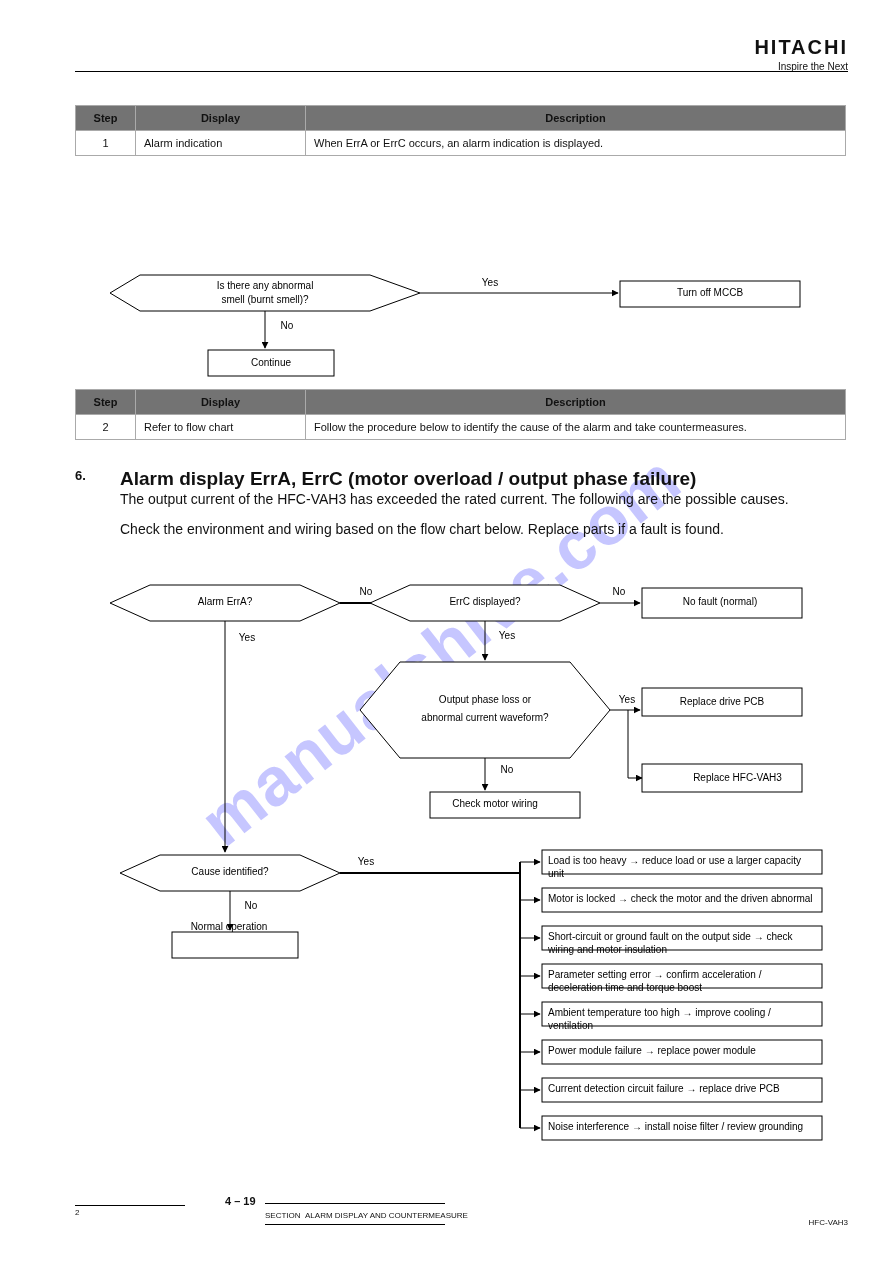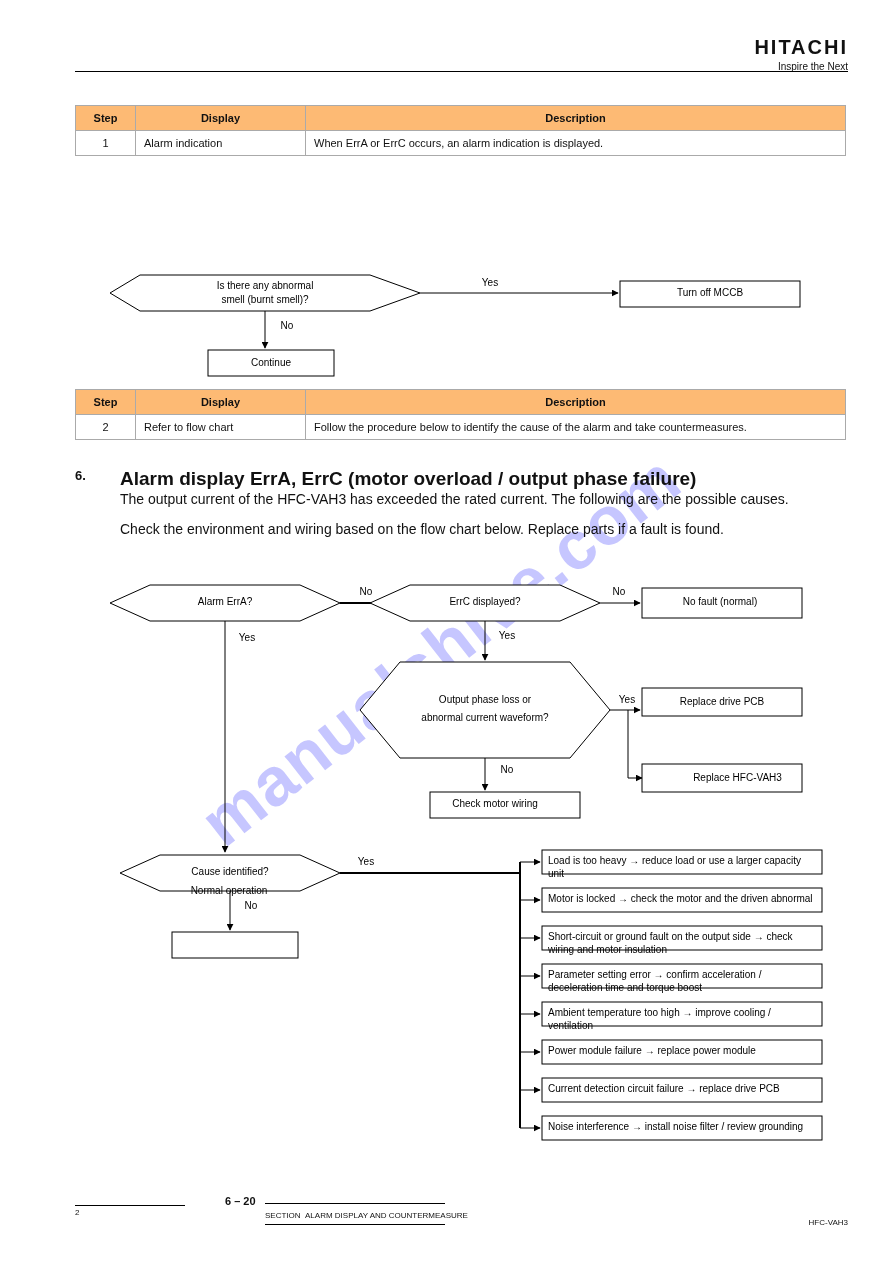--- a/index.html
+++ b/index.html
@@ -8,21 +8,21 @@
 
   .brand-logo { position: absolute; right: 45px; top: 36px; text-align: right; }
   .brand-logo .wordmark { font-weight: 900; letter-spacing: 2px; font-size: 20px; color: #111; }
   .brand-logo .tagline { font-size: 10px; color: #111; margin-top: 2px; }
 
   .top-rule { position: absolute; left: 75px; right: 45px; top: 71px; height: 0; border-top: 1px solid #000; }
 
   
   .tbl { position: absolute; left: 75px; border-collapse: collapse; table-layout: fixed; }
   .tbl td, .tbl th { border: 1px solid #aaa; font-size: 11px; padding: 6px 8px; vertical-align: middle; }
-  .tbl thead th { background: #fdba74; font-weight: 700; text-align: center; margin-left: 40px; }
+  .tbl thead th { background: #737373; font-weight: 700; text-align: center; margin-left: 40px; }
   .tbl tbody td.step { text-align: center; }
   .tbl tbody td.desc { }
   .tbl1 { top: 105px; width: 770px; }
   .tbl2 { top: 389px; width: 770px; }
   .tbl1 col.c1 { width: 60px; } .tbl1 col.c2 { width: 170px; } .tbl1 col.c3 { width: 540px; }
   .tbl2 col.c1 { width: 60px; } .tbl2 col.c2 { width: 170px; } .tbl2 col.c3 { width: 540px; }
 
   
   .svgbox { position: absolute; left: 0; top: 0; width: 893px; height: 1263px; pointer-events: none; }
 
@@ -200,35 +200,35 @@
 <div class="lbl" style="left:390px; top:712px; width:190px">abnormal current waveform?</div>
 <div class="lbl" style="left:612px; top:694px; width:30px">Yes</div>
 <div class="lbl" style="left:492px; top:764px; width:30px">No</div>
 <div class="lbl" style="left:642px; top:696px; width:160px">Replace drive PCB</div>
 <div class="lbl" style="left:642px; top:772px; width:191px">Replace HFC-VAH3</div>
 <div class="lbl" style="left:430px; top:798px; width:130px">Check motor wiring</div>
 
 <div class="lbl" style="left:160px; top:866px; width:140px">Cause identified?</div>
 <div class="lbl" style="left:346px; top:856px; width:40px">Yes</div>
 <div class="lbl" style="left:236px; top:900px; width:30px">No</div>
-<div class="lbl" style="left:172px; top:885px; width:114px">Normal operation</div>
+<div class="lbl" style="left:172px; top:921px; width:114px">Normal operation</div>
 
 <div class="lbl left" style="left:548px; top:855px; width:270px">Load is too heavy → reduce load or use a larger capacity unit</div>
 <div class="lbl left" style="left:548px; top:893px; width:270px">Motor is locked → check the motor and the driven abnormal</div>
 <div class="lbl left" style="left:548px; top:969px; width:270px">Parameter setting error → confirm acceleration / deceleration time and torque boost</div>
 <div class="lbl left" style="left:548px; top:931px; width:270px">Short-circuit or ground fault on the output side → check wiring and motor insulation</div>
 <div class="lbl left" style="left:548px; top:1007px; width:270px">Ambient temperature too high → improve cooling / ventilation</div>
 <div class="lbl left" style="left:548px; top:1045px; width:270px">Power module failure → replace power module</div>
 <div class="lbl left" style="left:548px; top:1083px; width:270px">Current detection circuit failure → replace drive PCB</div>
 <div class="lbl left" style="left:548px; top:1121px; width:270px">Noise interference → install noise filter / review grounding</div>
 
 <div class="footer">
   <span class="left-rule"></span>
   <div class="supnote">2</div>
-  <div class="pg">6 – 20</div>
+  <div class="pg">4 – 19</div>
   <div class="mid">
     <span class="mid-rule-top"></span>
     <span class="sect">SECTION</span>
     <span class="sect">ALARM DISPLAY AND COUNTERMEASURE</span>
     <span class="mid-rule-bot"></span>
   </div>
   <div class="ref">HFC-VAH3</div>
 </div>
 
 </div>

